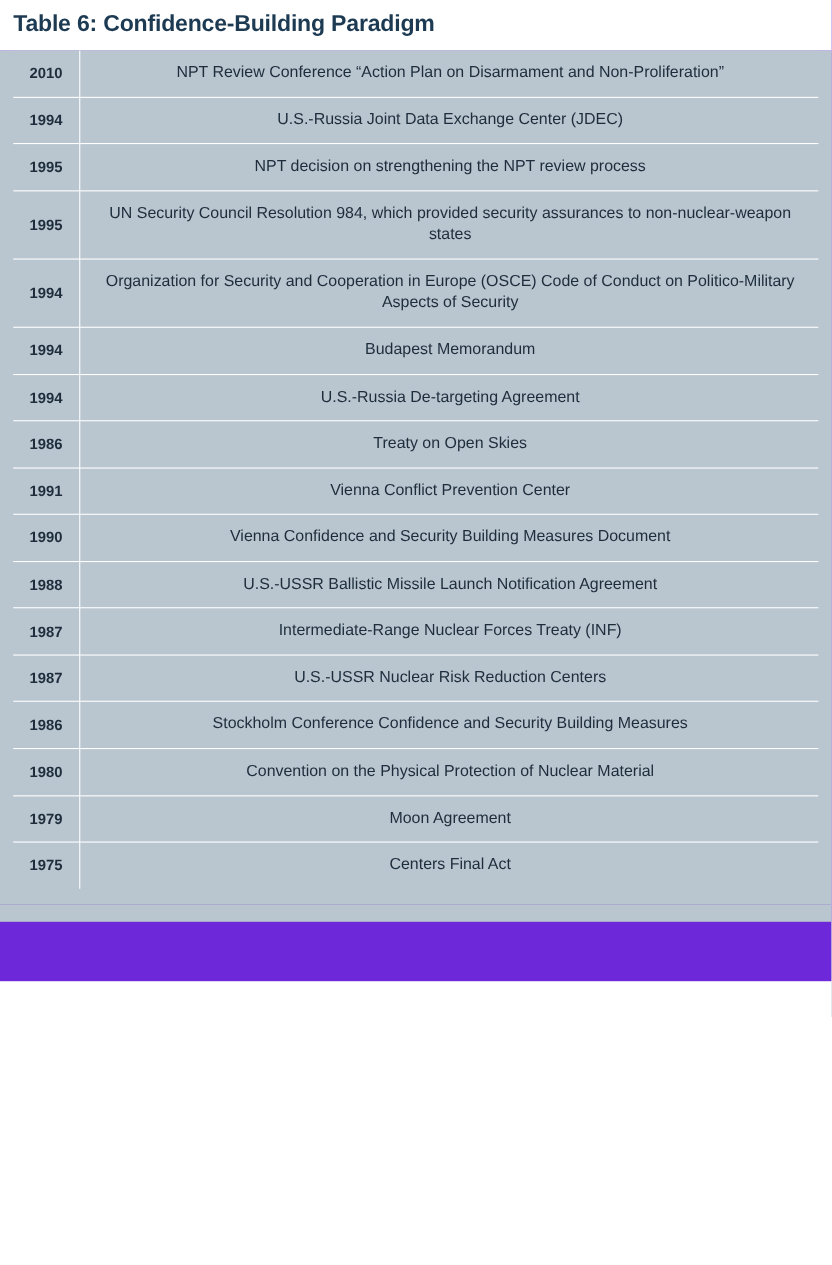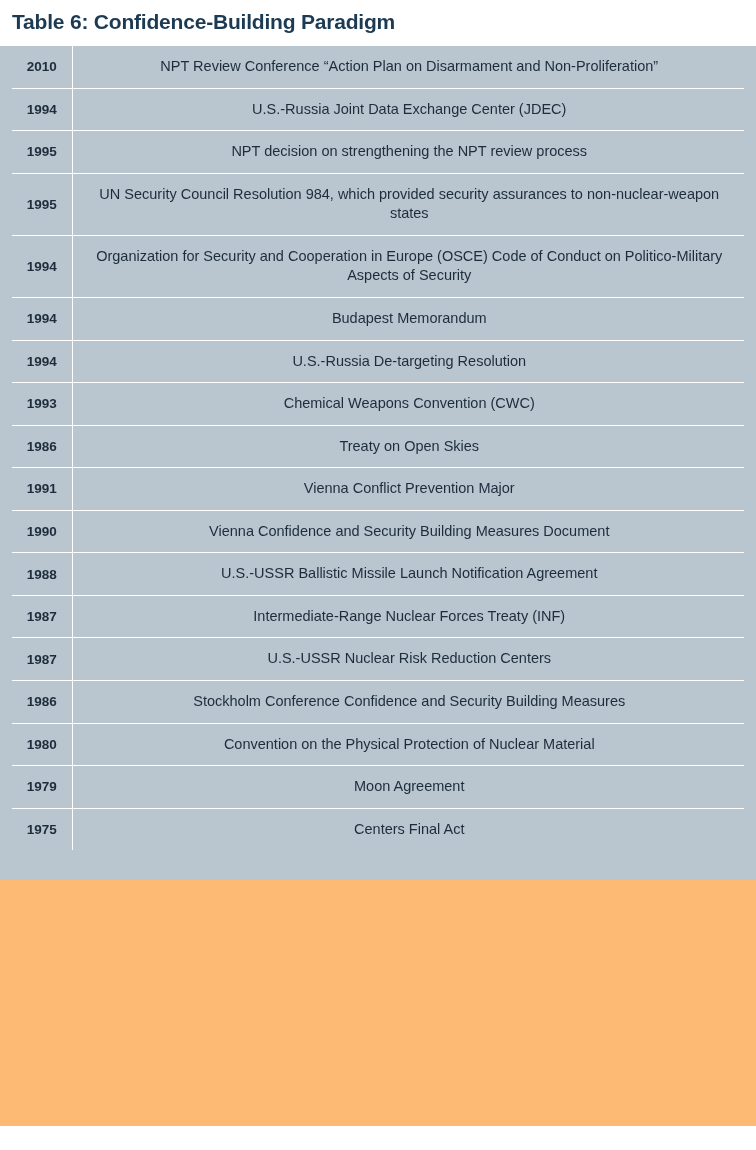--- a/index.html
+++ b/index.html
@@ -8,22 +8,22 @@
   }
   body {
     width: 756px;
     height: 1150px;
     background: #ffffff;
     font-family: "Liberation Sans", sans-serif;
     overflow: hidden;
   }
   .page {
     width: 756px;
-    height: 1126px;
-    background: #fdba74;
+    height: 892px;
+    background: #6d28d9;
     box-sizing: border-box;
     position: relative;
   }
   .title {
     font-size: 21px;
     font-weight: bold;
     color: #1d3a53;
     padding: 10px 0 12px 12px;
     letter-spacing: -0.2px;
     background: #ffffff;
@@ -99,33 +99,29 @@
           <tr>
             <td class="year">1994</td>
             <td class="event">Organization for Security and Cooperation in Europe (OSCE) Code of Conduct on Politico-Military Aspects of Security</td>
           </tr>
           <tr>
             <td class="year">1994</td>
             <td class="event">Budapest Memorandum</td>
           </tr>
           <tr>
             <td class="year">1994</td>
-            <td class="event">U.S.-Russia De-targeting Resolution</td>
-          </tr>
-          <tr>
-            <td class="year">1993</td>
-            <td class="event">Chemical Weapons Convention (CWC)</td>
+            <td class="event">U.S.-Russia De-targeting Agreement</td>
           </tr>
           <tr>
             <td class="year">1986</td>
             <td class="event">Treaty on Open Skies</td>
           </tr>
           <tr>
             <td class="year">1991</td>
-            <td class="event">Vienna Conflict Prevention Major</td>
+            <td class="event">Vienna Conflict Prevention Center</td>
           </tr>
           <tr>
             <td class="year">1990</td>
             <td class="event">Vienna Confidence and Security Building Measures Document</td>
           </tr>
           <tr>
             <td class="year">1988</td>
             <td class="event">U.S.-USSR Ballistic Missile Launch Notification Agreement</td>
           </tr>
           <tr>

